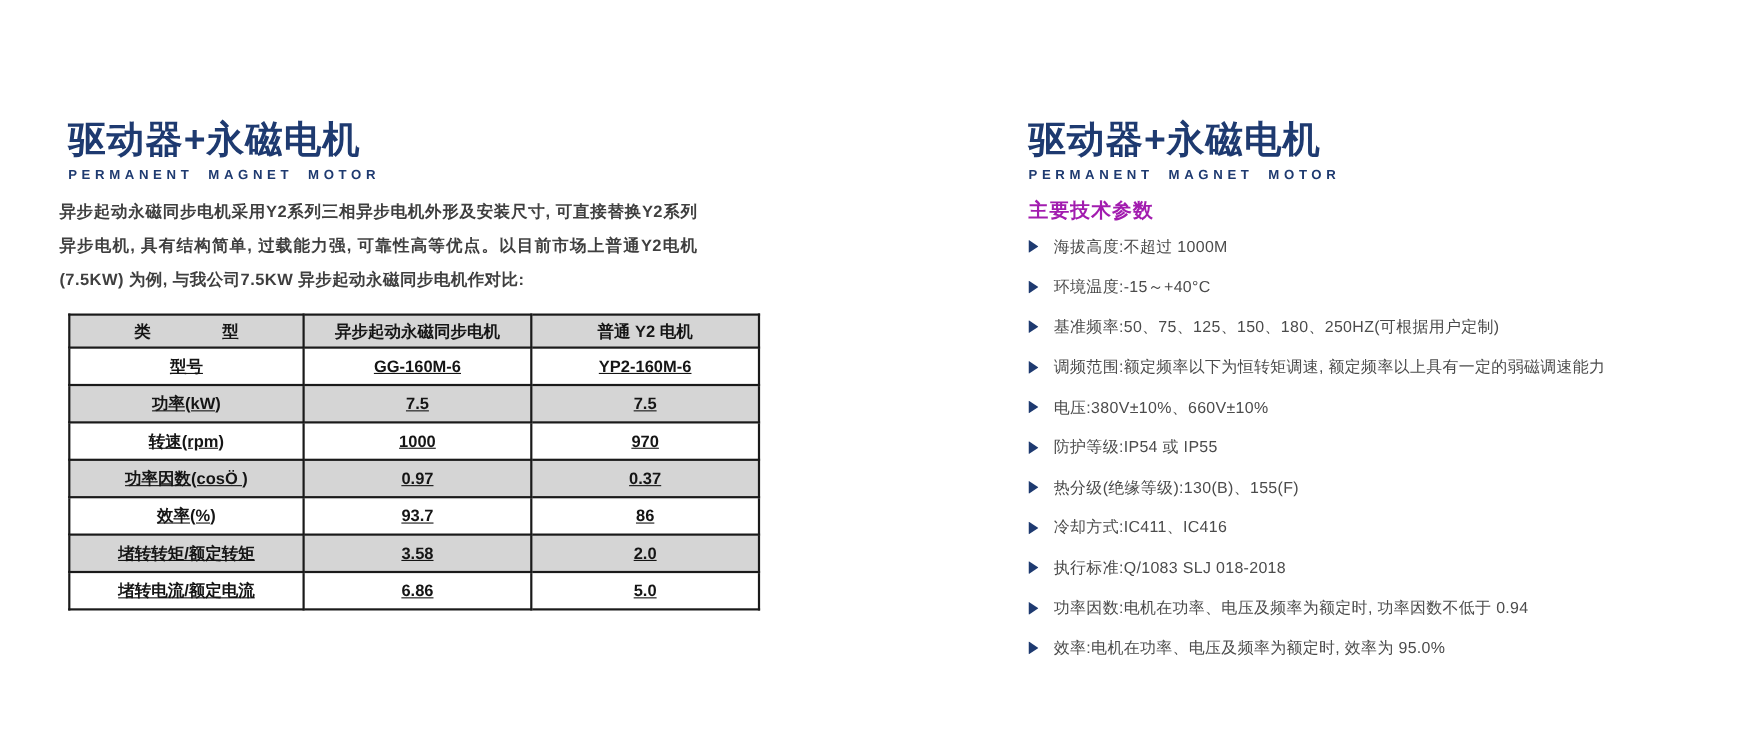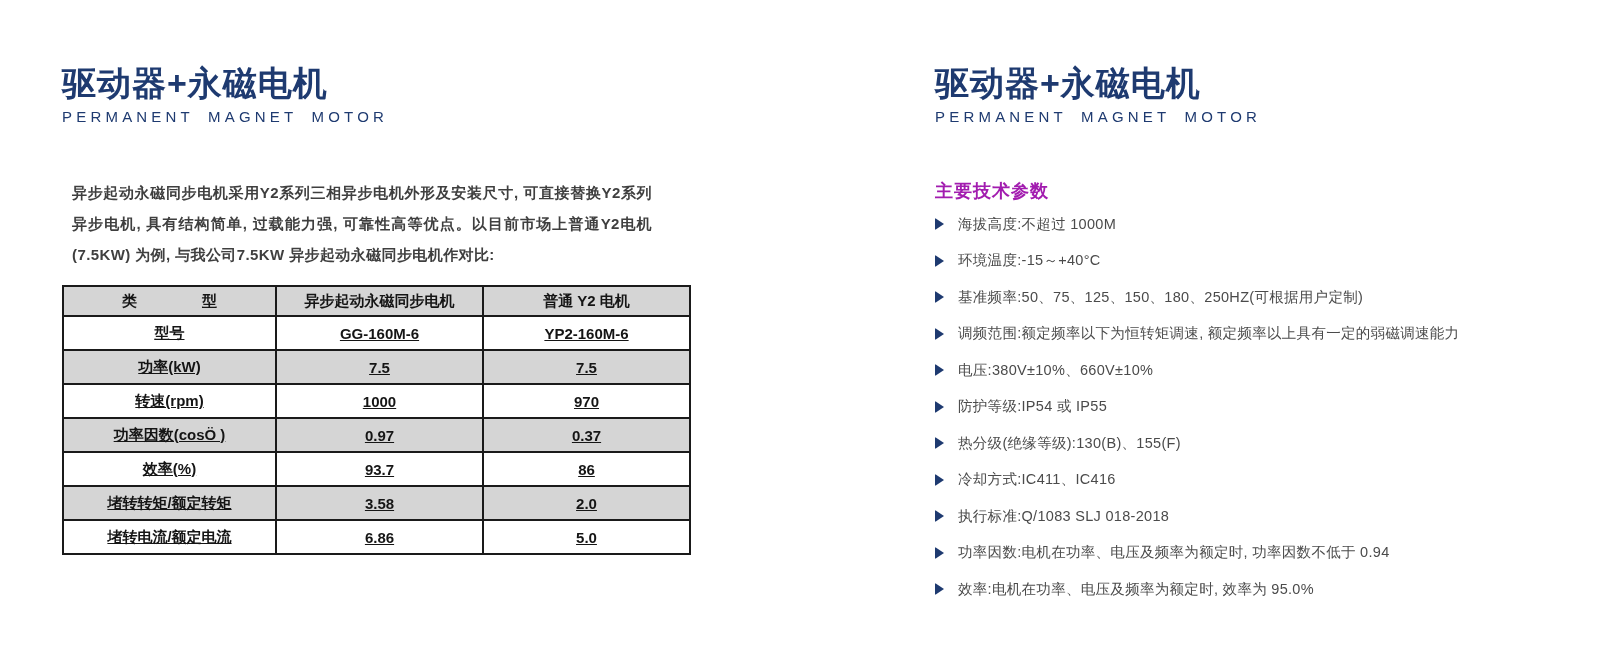--- a/index.html
+++ b/index.html
@@ -8,28 +8,28 @@
     --border:#1a1a1a;
     --body-text:#3f3f3f;
     --param-text:#4b4b4b;
   }
   *{margin:0;padding:0;box-sizing:border-box;}
   html,body{background:#ffffff;}
   body{font-family:"Liberation Sans","DejaVu Sans",sans-serif;}
   .page{position:relative;width:1600px;height:668px;background:#ffffff;overflow:hidden;}
 
   
-  .sec-title{position:absolute;line-height:1.05;}
+  .sec-title{position:absolute;line-height:1.05;margin-top:44px;}
   .sec-title .zh{font-size:34px;font-weight:900;color:var(--navy);letter-spacing:1px;}
-  .sec-title .en{margin-top:7px;font-size:15px;font-weight:400;color:var(--navy);letter-spacing:4.2px;word-spacing:6px;}
+  .sec-title .en{margin-top:7px;font-size:12px;font-weight:700;color:var(--navy);letter-spacing:4.2px;word-spacing:6px;}
   .title-left{left:62px;top:66px;}
   .title-right{left:935px;top:66px;}
 
   
-  .intro{position:absolute;left:72px;top:177px;width:580px;
+  .intro{position:absolute;left:54px;top:177px;width:580px;
          font-size:15px;font-weight:700;color:var(--body-text);
          line-height:31px;letter-spacing:0.4px;text-align:justify;}
 
   .cmp-table{position:absolute;left:62px;top:285px;width:627px;
              border-collapse:collapse;table-layout:fixed;}
   .cmp-table col.c1{width:213px;}
   .cmp-table col.c2{width:207px;}
   .cmp-table col.c3{width:207px;}
   .cmp-table th,.cmp-table td{border:2px solid var(--border);text-align:center;
              font-size:15px;color:#151515;background:#ffffff;}

